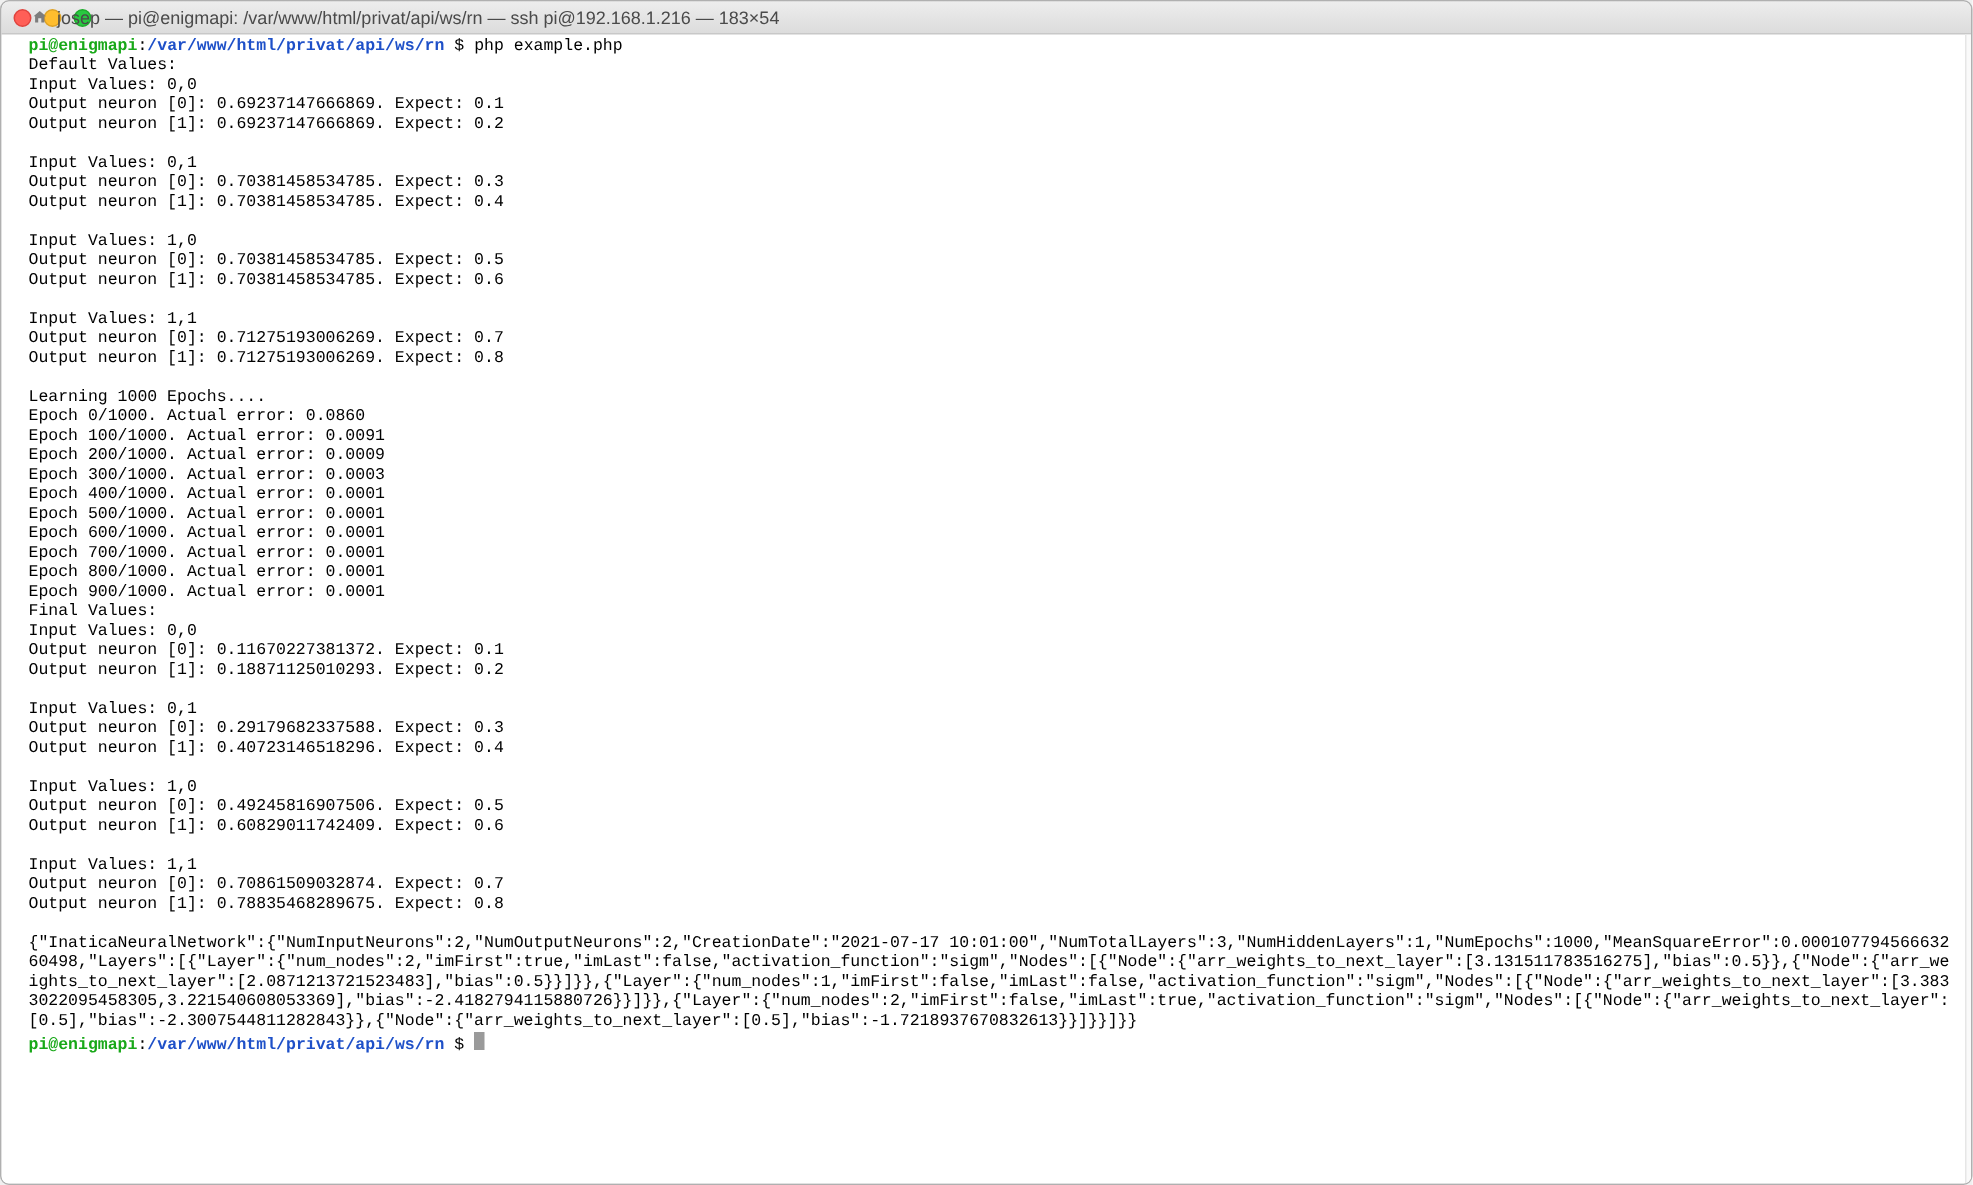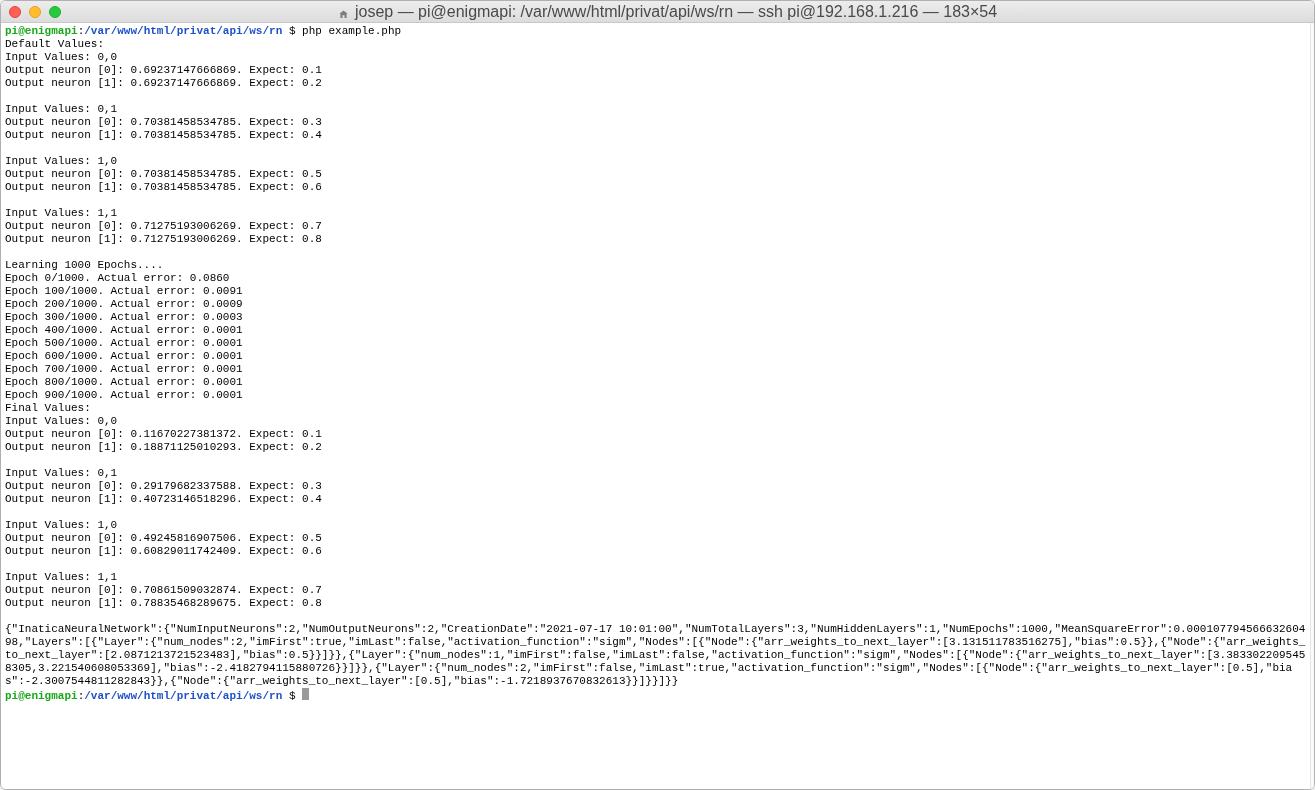--- a/index.html
+++ b/index.html
@@ -27,44 +27,44 @@
   }
   .traffic-lights {
     display:flex; gap:8px; padding-left:8px; align-items:center;
   }
   .light { width:12px; height:12px; border-radius:50%; }
   .light.red    { background:#ff5f57; border:0.5px solid #e0443e; }
   .light.yellow { background:#ffbd2e; border:0.5px solid #dea123; }
   .light.green  { background:#28c940; border:0.5px solid #1dad2b; }
   .title-center {
     position:absolute; left:0; right:0; text-align:center;
-    font-size:16px; color:#4a4a4a;
+    font-size:12px; color:#4a4a4a;
     pointer-events:none;
-    display:flex; justify-content:center; align-items:center;
+    display:flex; align-items:center;
     height:100%;
     padding-left:20px;
   }
   .title-home-icon {
     display:inline-block; width:11px; height:11px; margin-right:6px;
     color:#7d7d7d;
   }
   .terminal-area {
     flex:1 1 auto;
     display:flex;
     background:#ffffff;
     overflow:hidden;
   }
   .terminal {
     flex:1 1 auto;
     font-family: Menlo, Monaco, "Courier New", monospace;
     font-size:11px;
     line-height:13px;
     white-space:pre-wrap;
     word-break:break-all;
-    padding:2px 4px 2px 4px;
+    padding:2px 4px 2px 18px;
     color:#000;
   }
   .scrollbar-track {
     width:15px;
     background:#fafafa;
     border-left:1px solid #e6e6e6;
     position:relative;
   }
   .scrollbar-arrow {
     height:15px; display:flex; align-items:center; justify-content:center;

